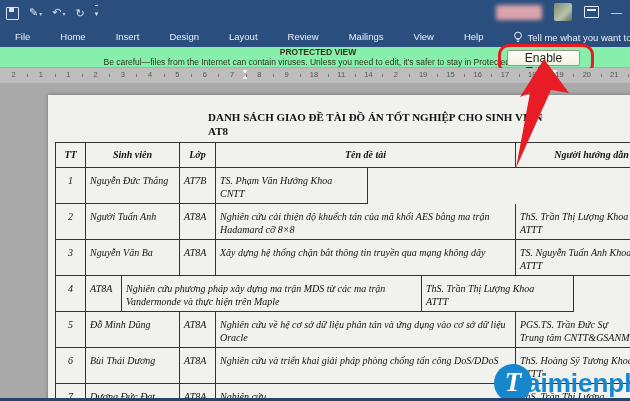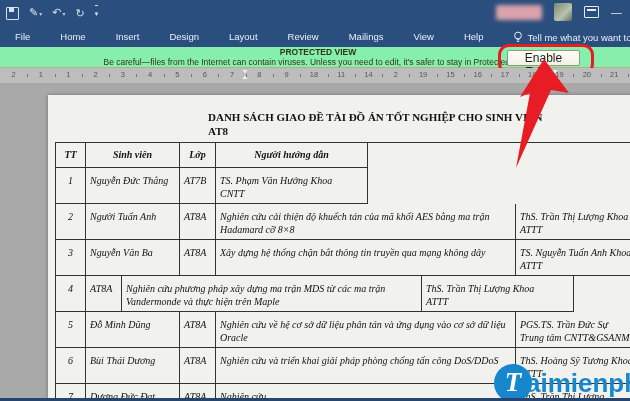--- a/index.html
+++ b/index.html
@@ -150,20 +150,21 @@
     <div id="page">
       <div id="doc-title">
         <div>DANH SÁCH GIAO ĐỀ TÀI ĐỒ ÁN TỐT NGHIỆP CHO SINH VIÊN</div>
         <div>AT8</div>
       </div>
       <div id="dtable">
         <div class="trow hrow">
           <div class="cell c-tt">TT</div>
           <div class="cell c-name">Sinh viên</div>
           <div class="cell c-class">Lớp</div>
+          <div class="cell c-topic">Tên đề tài</div>
           <div class="cell c-sup">Người hướng dẫn</div>
         </div>
         <div id="rows-host">
   <div class="trow drow">
     <div class="cell c-tt">1</div>
     <div class="cell c-name">Nguyễn Đức Thắng</div>
     <div class="cell c-class">AT7B</div>
     <div class="cell c-sup">
       <div>TS. Phạm Văn Hưởng Khoa</div>
                 <div>CNTT</div>

